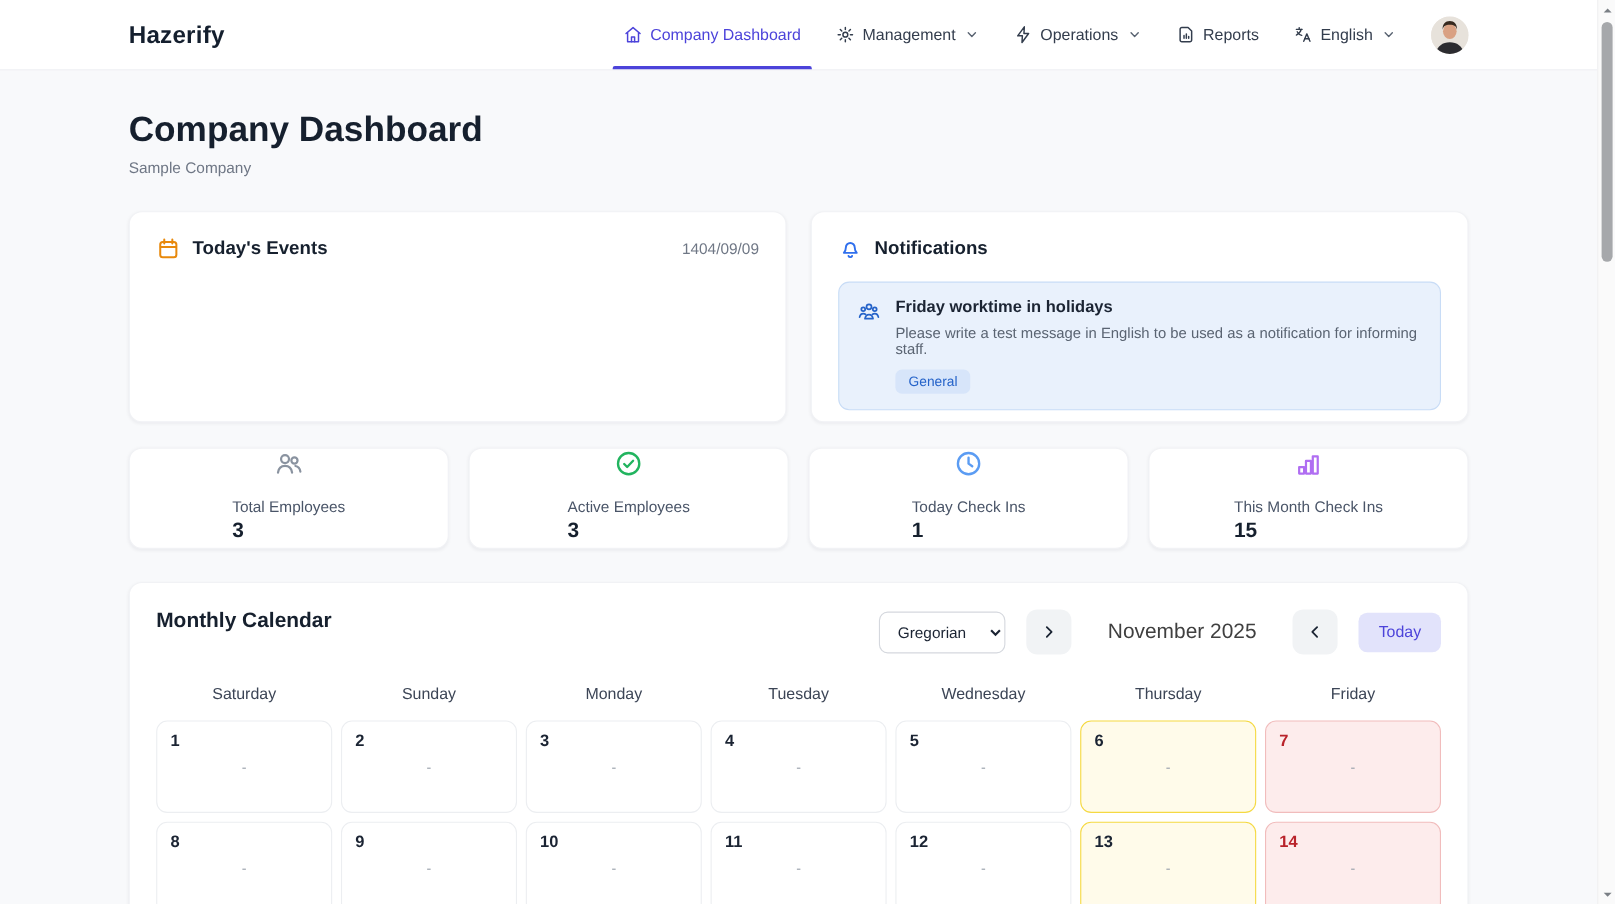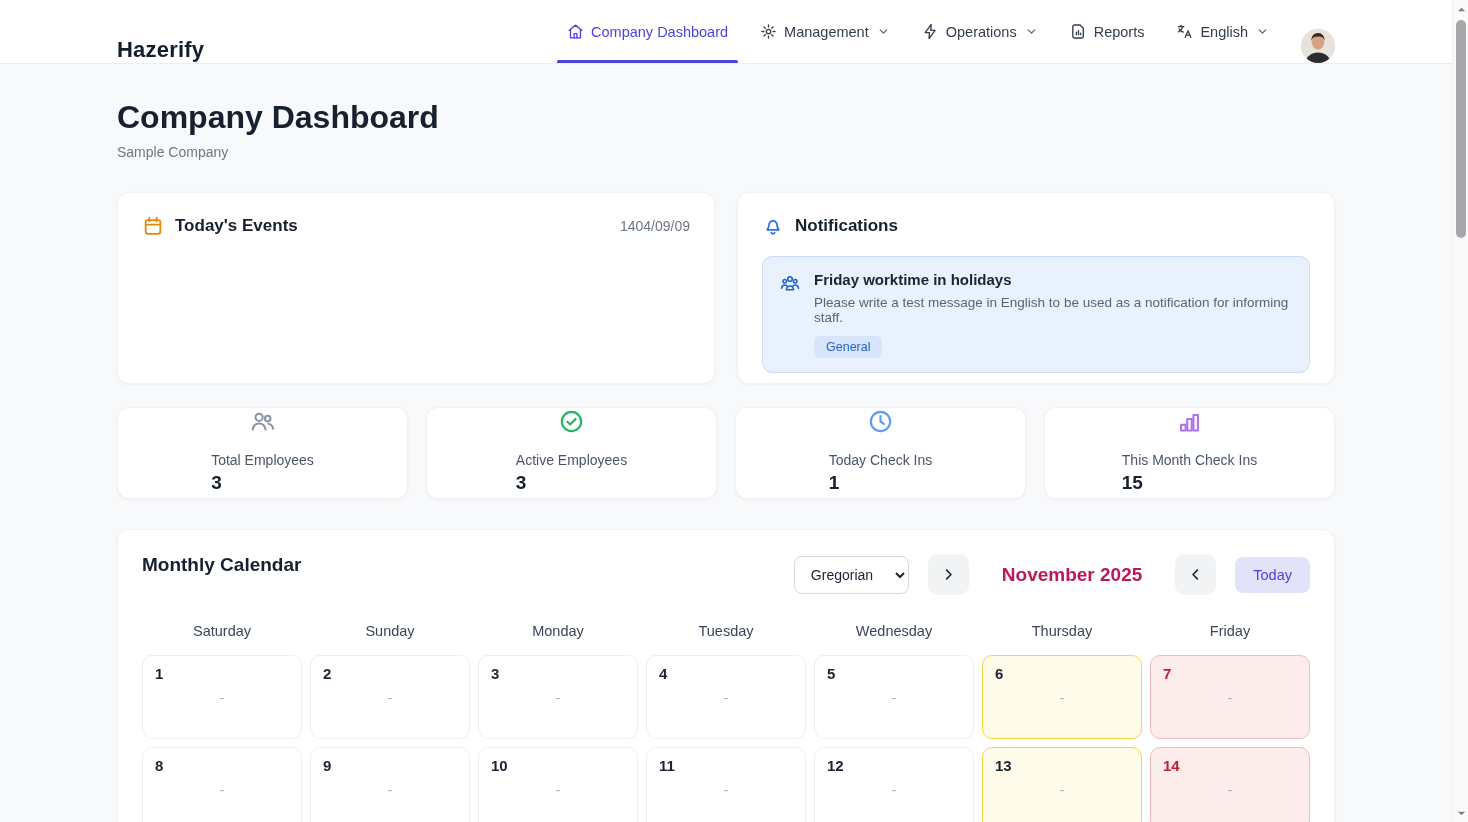--- a/index.html
+++ b/index.html
@@ -8,21 +8,21 @@
     font-family: "Liberation Sans", sans-serif;
     background: #f8f9fb;
     color: #1b2433;
     position: relative;
   }
   .page { width: 1452px; height: 822px; overflow: hidden; }
   .container { width: 1218px; margin: 0 auto; }
 
   
   .header { background: #ffffff; border-bottom: 1px solid #edeef2; height: 64px; }
-  .header-inner { width: 1218px; margin: 0 auto; display: flex; align-items: flex-end; height: 100%; }
+  .header-inner { width: 1218px; margin: 0 auto; display: flex; align-items: center; height: 100%; }
   .brand { font-size: 22px; font-weight: bold; color: #141f2e; letter-spacing: .2px; }
   .nav { margin-left: auto; display: flex; align-items: center; gap: 32px; height: 100%; }
   .nav-item {
     display: flex; align-items: center; gap: 7px; height: 100%;
     font-size: 14.5px; color: #333d4d; cursor: pointer; position: relative; white-space: nowrap;
   }
   .nav-item svg { width: 17px; height: 17px; }
   .nav-item .chev { width: 13px; height: 13px; color: #5a6472; margin-left: 1px; }
   .nav-item.active { color: #4c43da; font-weight: 500; }
   .nav-item.active::after {
@@ -95,21 +95,21 @@
   .cal-select {
     font-family: "Liberation Sans", sans-serif; font-size: 14px; color: #1b2433;
     padding: 9px 12px; border: 1px solid #d5d8de; border-radius: 8px; background: #fff;
     width: 115px; cursor: pointer;
   }
   .cal-nav-btn {
     width: 41px; height: 41px; border: none; background: #f1f3f5; border-radius: 10px;
     display: flex; align-items: center; justify-content: center; cursor: pointer; color: #1b2433;
   }
   .cal-nav-btn svg { width: 15px; height: 15px; }
-  .cal-month { font-size: 19px; font-weight: bold; color: #be185d; padding: 0 14px; }
+  .cal-month { font-size: 19px; font-weight: normal; color: #404040; padding: 0 14px; }
   .today-btn {
     border: none; background: #e2e3fb; color: #4c43da; font-family: "Liberation Sans", sans-serif;
     font-size: 14.5px; padding: 10px 18px; border-radius: 8px; cursor: pointer;
   }
 
   .day-headers {
     display: grid; grid-template-columns: repeat(7, 1fr); gap: 8px;
     margin-top: 28px; text-align: center;
   }
   .day-header { font-size: 14.5px; color: #3c4556; font-weight: 500; }

